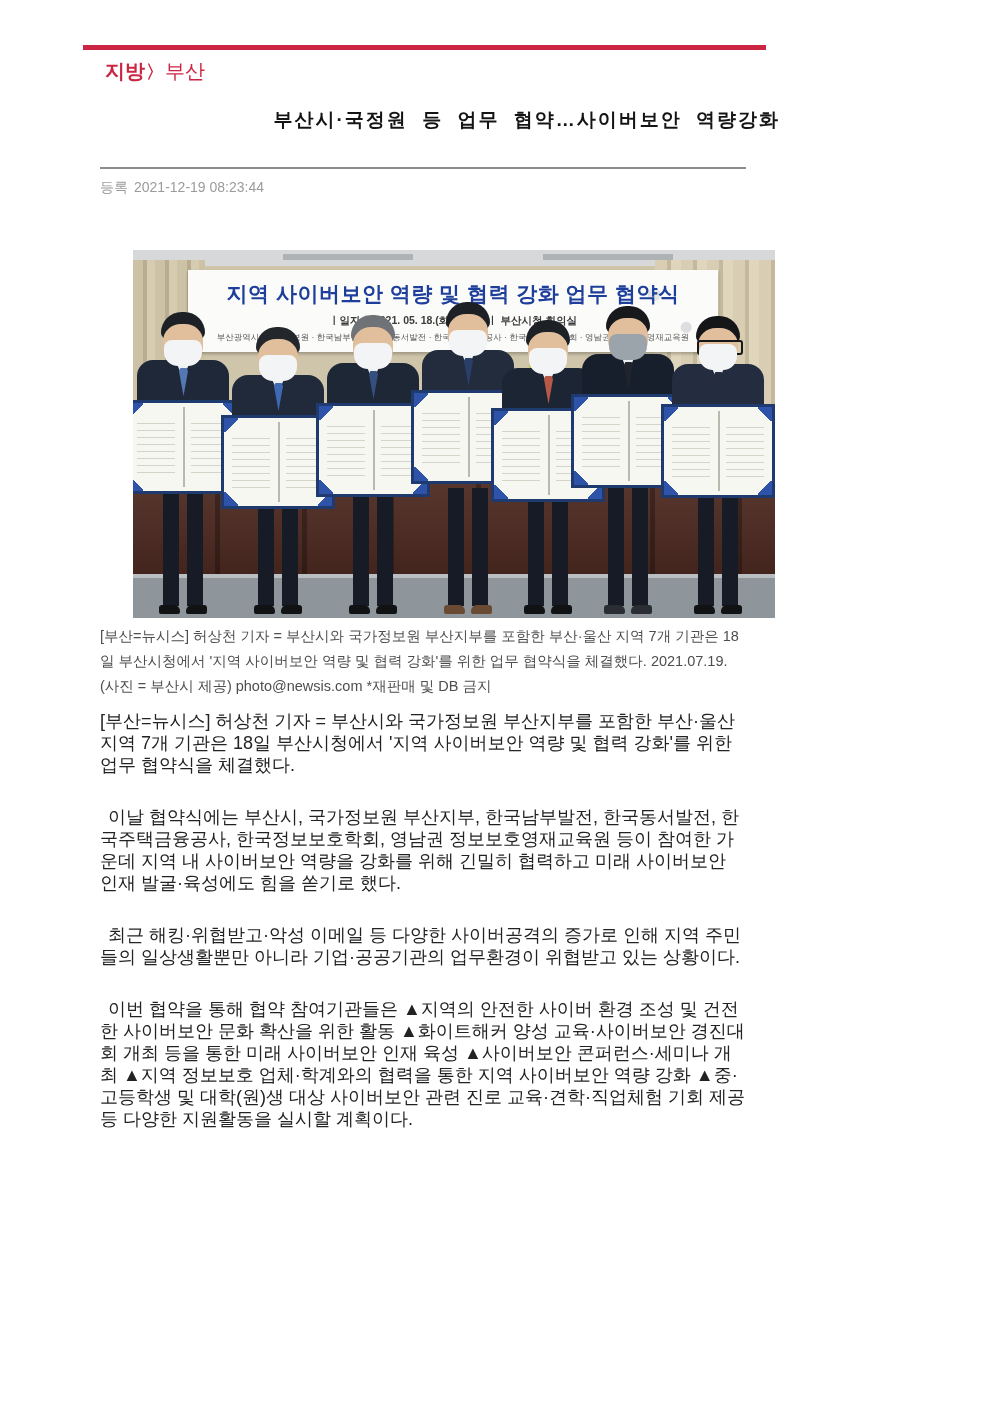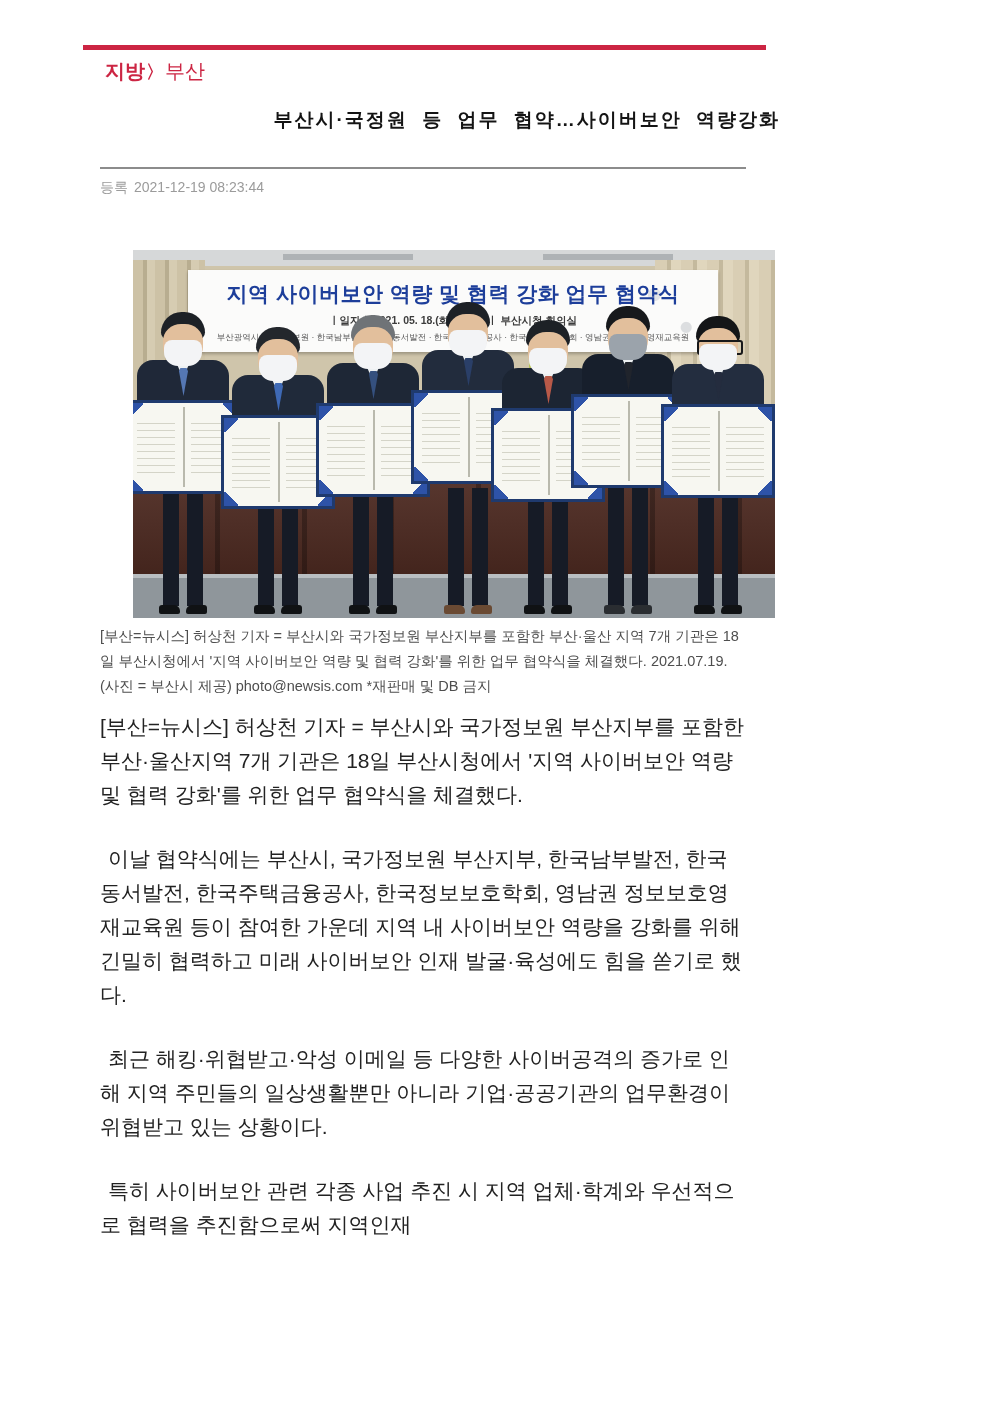--- a/index.html
+++ b/index.html
@@ -52,21 +52,21 @@
       linear-gradient(225deg,#2e53a8 11px,transparent 11px),
       linear-gradient(45deg,#2e53a8 11px,transparent 11px),
       linear-gradient(315deg,#2e53a8 11px,transparent 11px);}
   .person .gutter{position:absolute;left:50%;top:4%;width:2px;height:92%;background:#b9b9ad;}
   .person .pgL,.person .pgR{position:absolute;top:16%;width:36%;height:66%;
     background:repeating-linear-gradient(#0000 0 6px,#d4d4c8 6px 7px);}
   .person .pgL{left:7%;} .person .pgR{right:7%;}
 
   
   .caption{position:absolute;left:100px;top:624px;width:650px;font-size:14.5px;line-height:25px;color:#4e4e4e;word-break:break-all;}
-  .article{position:absolute;left:100px;top:710px;width:648px;font-size:21px;line-height:34px;color:#222222;word-break:break-all;}
+  .article{position:absolute;left:100px;top:710px;width:648px;font-size:18px;line-height:22px;color:#222222;word-break:break-all;}
   .article p{margin:0 0 30px 0;}
   .article p.indent{text-indent:8px;}
 </style>
 </head>
 <body>
 
 <div class="top-rule"></div>
 
 <div class="breadcrumb">
   <span class="sec">지방</span>
@@ -221,14 +221,14 @@
       </div>
     </div>
 </div>
 
 <div class="caption">[부산=뉴시스] 허상천 기자 = 부산시와 국가정보원 부산지부를 포함한 부산·울산 지역 7개 기관은 18일 부산시청에서 '지역 사이버보안 역량 및 협력 강화'를 위한 업무 협약식을 체결했다. 2021.07.19. (사진 = 부산시 제공) photo@newsis.com *재판매 및 DB 금지</div>
 
 <div class="article" id="article-body">
     <p>[부산=뉴시스] 허상천 기자 = 부산시와 국가정보원 부산지부를 포함한 부산·울산지역 7개 기관은 18일 부산시청에서 '지역 사이버보안 역량 및 협력 강화'를 위한 업무 협약식을 체결했다.</p>
     <p class="indent">이날 협약식에는 부산시, 국가정보원 부산지부, 한국남부발전, 한국동서발전, 한국주택금융공사, 한국정보보호학회, 영남권 정보보호영재교육원 등이 참여한 가운데 지역 내 사이버보안 역량을 강화를 위해 긴밀히 협력하고 미래 사이버보안 인재 발굴·육성에도 힘을 쏟기로 했다.</p>
     <p class="indent">최근 해킹·위협받고·악성 이메일 등 다양한 사이버공격의 증가로 인해 지역 주민들의 일상생활뿐만 아니라 기업·공공기관의 업무환경이 위협받고 있는 상황이다.</p>
-    <p class="indent">특히 사이버보안 관련 각종 사업 추진 시 지역 업체·학계와 우선적으로 협력을 추진함으로써 지역인재</p>
+    <p class="indent">이번 협약을 통해 협약 참여기관들은 ▲지역의 안전한 사이버 환경 조성 및 건전한 사이버보안 문화 확산을 위한 활동 ▲화이트해커 양성 교육·사이버보안 경진대회 개최 등을 통한 미래 사이버보안 인재 육성 ▲사이버보안 콘퍼런스·세미나 개최 ▲지역 정보보호 업체·학계와의 협력을 통한 지역 사이버보안 역량 강화 ▲중·고등학생 및 대학(원)생 대상 사이버보안 관련 진로 교육·견학·직업체험 기회 제공 등 다양한 지원활동을 실시할 계획이다.</p>
   </div>
 
 </body></html>

